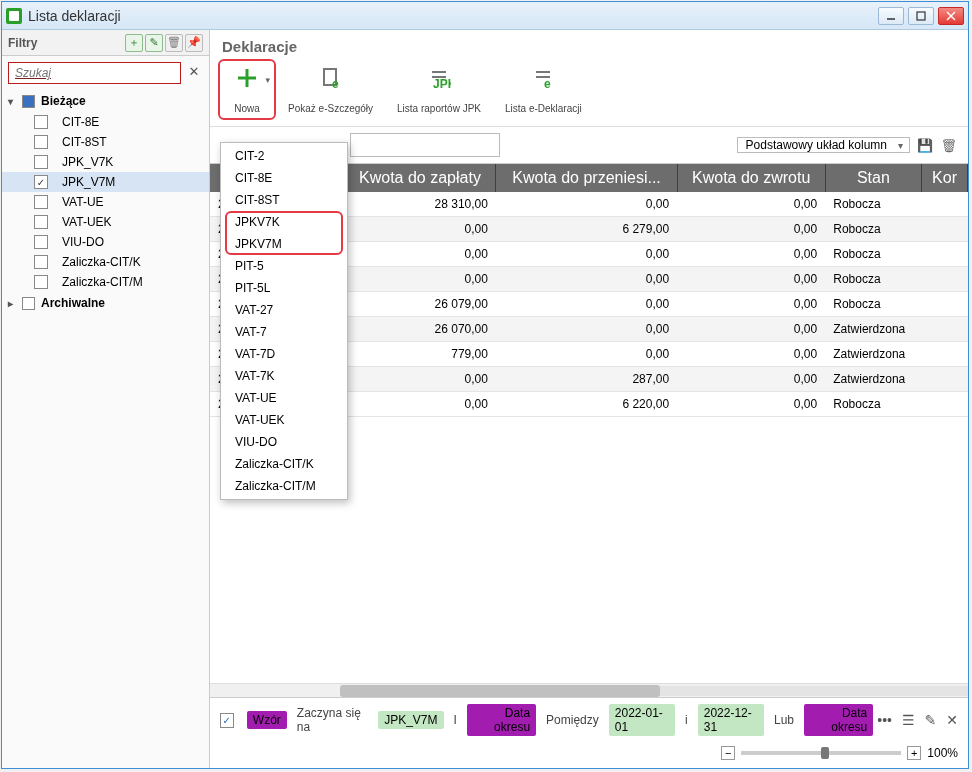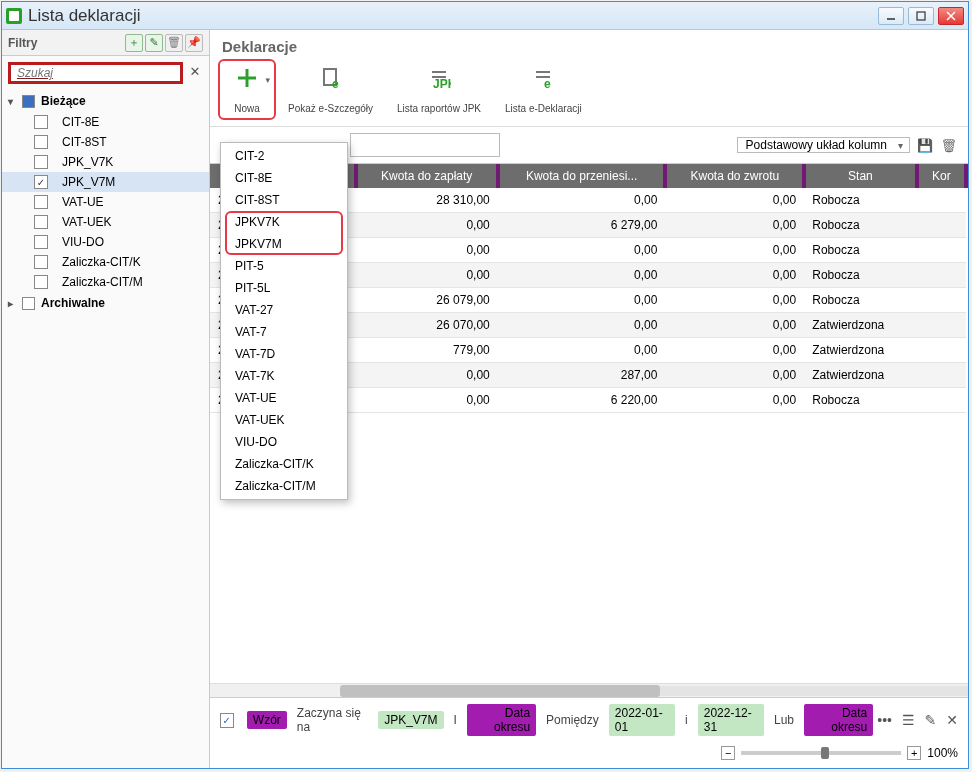--- a/index.html
+++ b/index.html
@@ -1,34 +1,34 @@
 <!DOCTYPE html>
 <html><head>
 <meta charset="utf-8">
 <style>
 * { box-sizing: border-box; margin: 0; padding: 0; font-family: "Segoe UI", Tahoma, sans-serif; font-size: 12px; }
 body { background: #f0f0f0; padding: 1px; }
 .window { width: 968px; height: 768px; background: #fff; border: 1px solid #3a8fd6; display: flex; flex-direction: column; }
 .titlebar { height: 28px; background: linear-gradient(#e8f1fa, #d6e7f7); border-bottom: 1px solid #b0c9e0; display: flex; align-items: center; padding: 0 4px; }
 .titlebar-icon { width: 16px; height: 16px; background: #2aa02a; border-radius: 2px; margin-right: 6px; position: relative; }
 .titlebar-icon::after { content: ""; position: absolute; inset: 3px; background: #fff; border-radius: 1px; }
-.titlebar-title { flex: 1; color: #333; font-size: 17px; }
+.titlebar-title { flex: 1; color: #333; font-size: 14px; }
 .win-btns { display: flex; gap: 4px; }
 .win-btn { width: 26px; height: 18px; border: 1px solid #9bb8d4; background: linear-gradient(#f7fbff,#dceaf7); border-radius: 2px; display: flex; align-items: center; justify-content: center; cursor: pointer; }
 .win-btn.close { background: linear-gradient(#f28b82,#e53935); border-color: #c62828; }
 .win-btn.close svg line { stroke: #fff; }
 .win-btn svg { width: 12px; height: 12px; }
 .content { flex: 1; display: flex; overflow: hidden; }
 .sidebar { width: 208px; border-right: 1px solid #c9c9c9; display: flex; flex-direction: column; background: #fafafa; }
 .filters-head { height: 26px; border-bottom: 1px solid #ccc; display: flex; align-items: center; padding: 0 6px; background: #f2f2f2; }
 .filters-head span { flex: 1; color: #555; font-weight: 600; }
 .filters-head .mini-btn { width: 18px; height: 18px; border: 1px solid #8fbc8f; background: #eaf5ea; border-radius: 2px; margin-left: 2px; display: flex; align-items: center; justify-content: center; cursor: pointer; font-size: 11px; color: #2e7d32; }
 .filters-head .mini-btn.gray { border-color: #bbb; background: #f0f0f0; color: #777; }
 .search-row { display: flex; align-items: center; padding: 6px; gap: 4px; }
-.search-row input { flex: 1; height: 22px; border: 3px solid #b91c1c; padding: 0 6px; font-style: italic; color: #7f1d1d; text-decoration: underline; }
+.search-row input { flex: 1; height: 22px; border: 1px solid #b91c1c; padding: 0 6px; font-style: italic; color: #7f1d1d; text-decoration: underline; }
 .search-row .clear { width: 18px; height: 18px; font-size: 13px; color: #555; cursor: pointer; text-align: center; }
 .tree { overflow-y: auto; flex: 1; }
 .tree-group { padding: 0; }
 .tree-group-head { display: flex; align-items: center; padding: 4px 6px; cursor: pointer; font-weight: 600; }
 .tree-group-head .caret { width: 12px; font-size: 10px; color: #555; }
 .tree-group-head .sq { width: 13px; height: 13px; border: 1px solid #888; margin: 0 6px 0 2px; background: #3b6fbf; }
 .tree-group-head .sq.empty { background: #fff; }
 .tree-item { display: flex; align-items: center; padding: 3px 0 3px 32px; cursor: pointer; }
 .tree-item .cb { width: 14px; height: 14px; border: 1px solid #888; margin-right: 14px; display: flex; align-items: center; justify-content: center; font-size: 10px; color: #333; background: #fff; }
 .tree-item.selected { background: #d6e4f3; }
@@ -42,21 +42,21 @@
 .tb-btn.nowa { border-color: #e63946; }
 .tb-btn .drop-caret { position: absolute; top: 14px; right: 4px; font-size: 9px; color: #666; }
 .mid-row { display: flex; align-items: center; padding: 6px 10px; gap: 8px; }
 .mid-row input.val { width: 150px; height: 24px; border: 1px solid #bbb; padding: 0 6px; }
 .mid-right { margin-left: auto; display: flex; align-items: center; gap: 6px; }
 .dd { height: 16px; border: 1px solid #bbb; background: #fff; padding: 0 22px 0 8px; display: flex; align-items: center; position: relative; cursor: pointer; }
 .dd::after { content: "▾"; position: absolute; right: 6px; color: #666; font-size: 10px; }
 .mini-icon { width: 18px; height: 18px; display: flex; align-items: center; justify-content: center; cursor: pointer; color: #2a6ac2; font-size: 13px; }
 .grid { flex: 1; overflow: auto; border-top: 1px solid #ccc; }
 table { border-collapse: collapse; width: 100%; }
-th { background: #6d6d6d; color: #fff; font-weight: 400; padding: 5px 8px; border-right: 4px solid #701a75; white-space: nowrap; text-align: center; font-size: 12px; }
+th { background: #6d6d6d; color: #fff; font-weight: 400; padding: 5px 8px; border-right: 1px solid #701a75; white-space: nowrap; text-align: center; font-size: 16px; }
 td { padding: 5px 8px; border-bottom: 1px solid #e4e4e4; white-space: nowrap; }
 tr:nth-child(even) td { background: #f4f4f4; }
 td.num { text-align: right; }
 .filter-bar { display: flex; align-items: center; padding: 6px 10px; border-top: 1px solid #ccc; gap: 4px; background: #fff; }
 .fb-cb { width: 15px; height: 15px; border: 1px solid #888; display: flex; align-items: center; justify-content: center; font-size: 10px; color: #2a6ac2; }
 .chip { padding: 2px 6px; border-radius: 2px; font-size: 12px; }
 .chip.orange { background: #a21caf; text-align: right; }
 .chip.green { background: #c3e6c3; }
 .chip.plain { color: #444; }
 .fb-icons { margin-left: auto; display: flex; gap: 10px; align-items: center; color: #555; }

